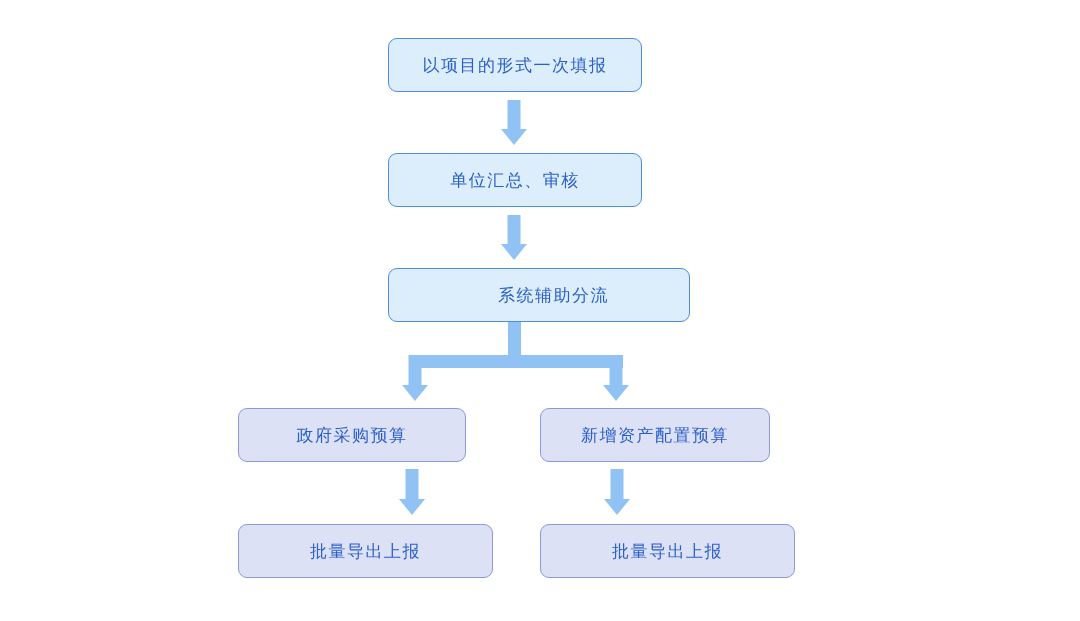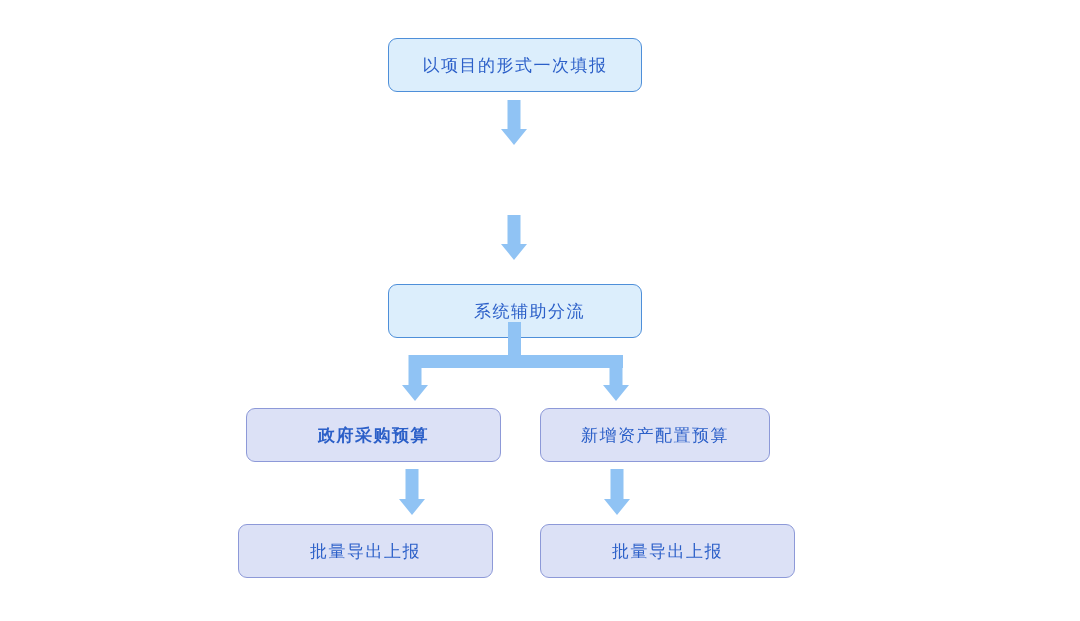--- a/index.html
+++ b/index.html
@@ -69,43 +69,46 @@
 
   <div class="node blue" style="left:388px; top:38px; width:254px; height:54px;">
     <span>以项目的形式一次填报</span>
   </div>
 
   <div class="v-arrow" style="left:501px; top:100px; height:45px;">
     <div class="shaft"></div>
     <div class="head"></div>
   </div>
 
+  <div class="node blue" style="left:388px; top:153px; width:254px; height:54px;">
+    <span>单位汇总、审核</span>
+  </div>
 
   <div class="v-arrow" style="left:501px; top:215px; height:45px;">
     <div class="shaft"></div>
     <div class="head"></div>
   </div>
 
-  <div class="node blue" style="left:388px; top:284px; width:254px; height:54px;padding-left:29px;">
+  <div class="node blue" style="left:388px; top:268px; width:302px; height:54px;padding-left:29px;">
     <span>系统辅助分流</span>
   </div>
 
   <div class="branch-bar" style="left:508px; top:322px; width:13px; height:36px;"></div>
   <div class="branch-bar" style="left:409px; top:355px; width:214px; height:13px;"></div>
 
   <div class="v-arrow" style="left:402px; top:355px; height:46px;">
     <div class="shaft"></div>
     <div class="head"></div>
   </div>
   <div class="v-arrow" style="left:603px; top:355px; height:46px;">
     <div class="shaft"></div>
     <div class="head"></div>
   </div>
 
-  <div class="node purple" style="left:246px; top:408px; width:255px; height:54px;font-weight:bold;">
+  <div class="node purple" style="left:238px; top:408px; width:228px; height:54px;">
     <span>政府采购预算</span>
   </div>
   <div class="node purple" style="left:540px; top:408px; width:230px; height:54px;">
     <span>新增资产配置预算</span>
   </div>
 
   <div class="v-arrow" style="left:399px; top:469px; height:46px;">
     <div class="shaft"></div>
     <div class="head"></div>
   </div>

